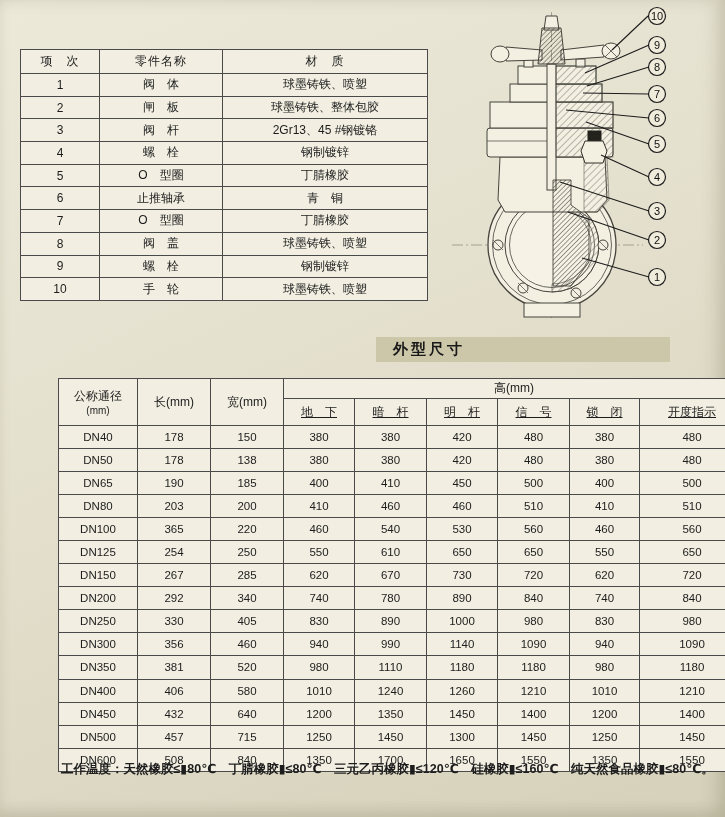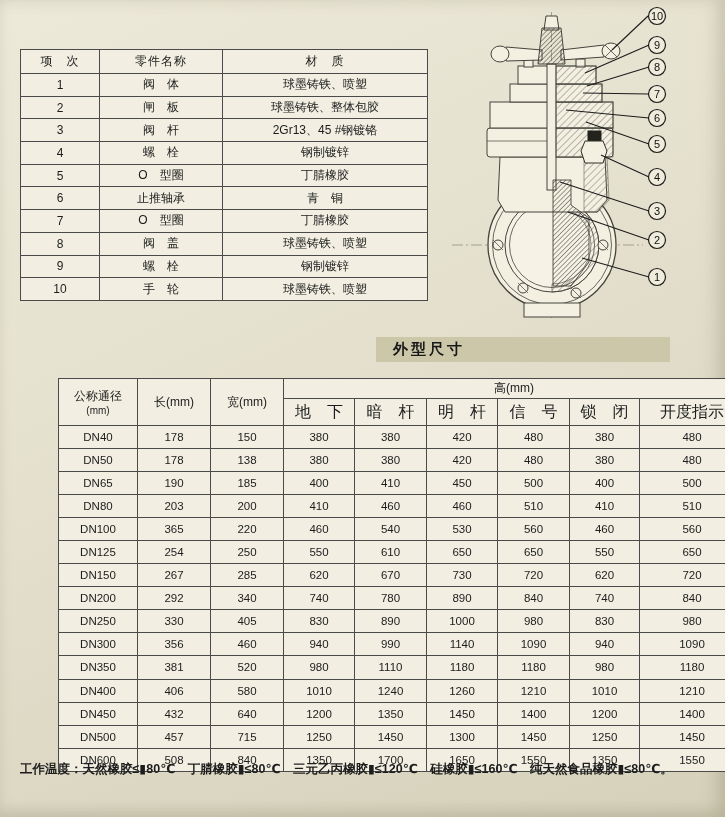--- a/index.html
+++ b/index.html
@@ -14,34 +14,34 @@
   table{border-collapse:collapse;table-layout:fixed;background:#f2efe2;border:1.5px solid #3a3a3a;}
   th,td{border:1px solid #4a4a4a;text-align:center;vertical-align:middle;
         white-space:nowrap;overflow:hidden;font-weight:normal;color:#1c1c1c;}
   .parts-wrap{position:absolute;left:20px;top:49px;}
   .parts-table{width:407px;}
   .parts-table thead th{height:21px;font-size:12px;letter-spacing:1px;margin-left:44px;}
   .parts-table td{height:19.7px;font-size:12px;}
   .dim-wrap{position:absolute;left:22px;top:378px;margin-left:36px;}
   .dim-table{width:686px;}
   .dim-table thead tr.r1 th{height:17px;font-size:12px;}
-  .dim-table thead tr.r2 th{height:24px;font-size:16px;}
+  .dim-table thead tr.r2 th{height:24px;font-size:12px;text-decoration:underline;}
   .dim-table thead th .l2{font-size:10px;}
   .dim-table td{height:20.05px;font-size:11.5px;}
   
   .band{position:absolute;left:376px;top:337px;width:294px;height:25px;
         background:#cdc7aa;display:flex;align-items:center;}
   .band .t{font-size:15px;font-weight:bold;letter-spacing:3px;color:#181818;padding-left:17px;}
   
   .drawing{position:absolute;left:440px;top:0;}
   .drawing text{font-family:"Liberation Sans","DejaVu Sans",sans-serif;font-size:11px;fill:#111;}
   
   .notes{position:absolute;left:20px;top:760px;width:700px;
          font-size:12.5px;font-weight:bold;color:#1d1d1d;line-height:19px;}
-  .notes .row{white-space:nowrap;}
+  .notes .row{white-space:nowrap;margin-left:41px;}
   .notes .gap{display:inline-block;width:42px;}
 </style>
 </head>
 <body>
 
 <div class="page">
 
   <div class="parts-wrap">
     <table class="parts-table">
       <colgroup>

